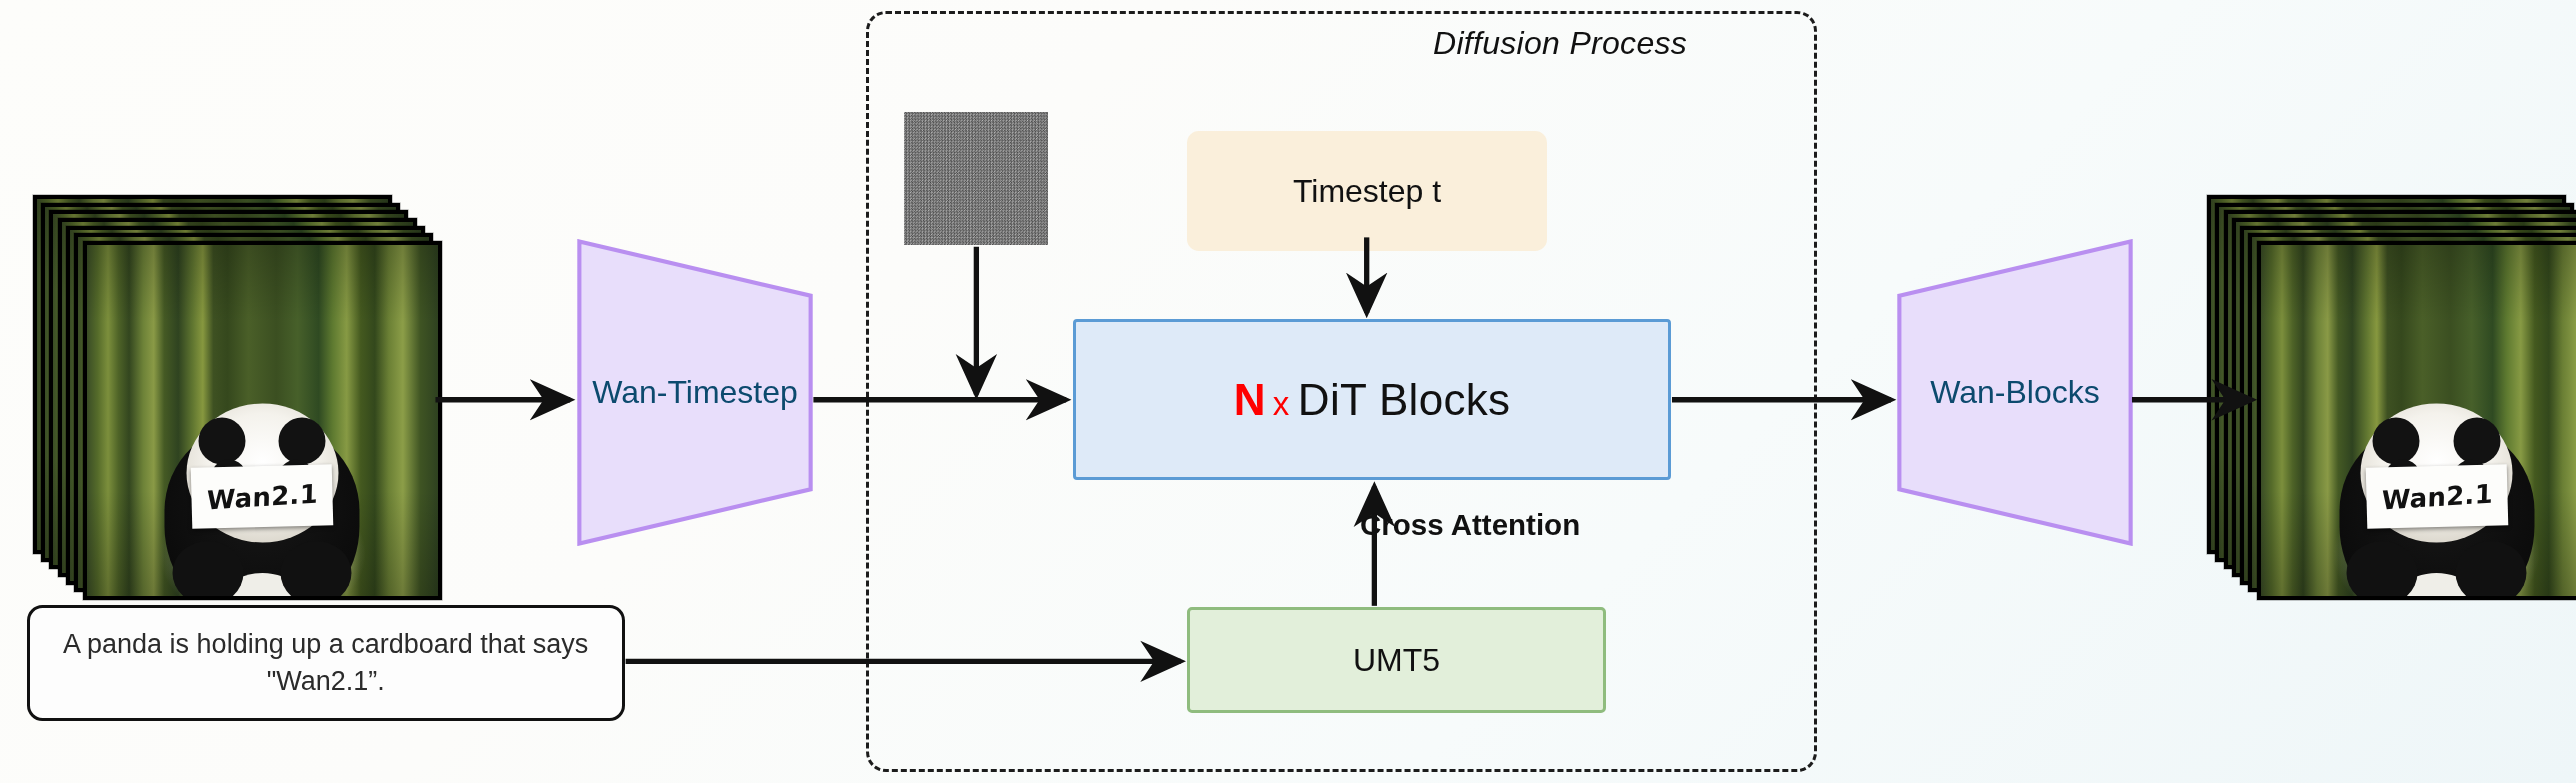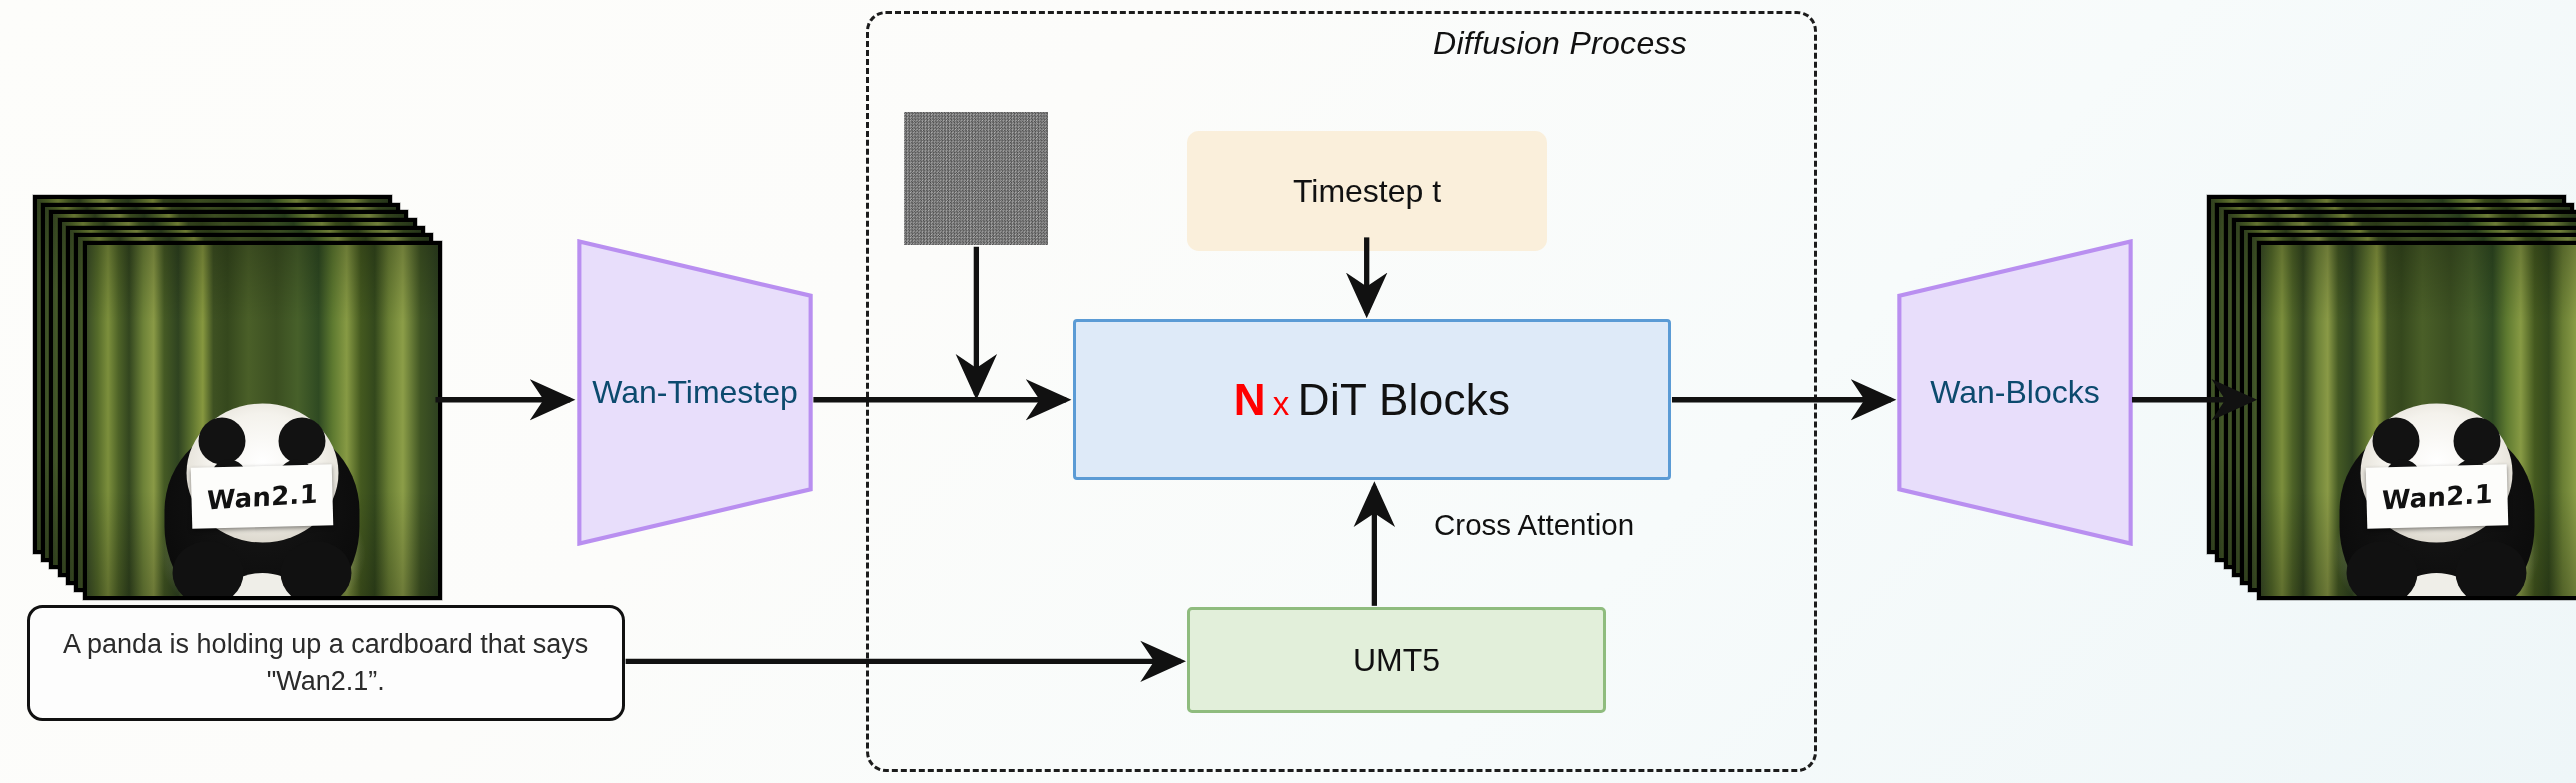--- a/index.html
+++ b/index.html
@@ -283,21 +283,21 @@
   </div>
 
   <div class="box box-umt5">
     <span>UMT5</span>
   </div>
 
   <div class="box box-prompt">
     <span>A panda is holding up a cardboard that says "Wan2.1”.</span>
   </div>
 
-  <div class="edge-label" style="left:1412px;top:508px;">Cross Attention</div>
+  <div class="edge-label" style="left:1338px;top:508px;font-weight:bold;">Cross Attention</div>
 
   <svg class="svg-layer" viewBox="0 0 4362 1326" width="2576" height="783">
     <defs>
       <marker id="ah" markerWidth="9" markerHeight="9" refX="7.6" refY="4.5" orient="auto" markerUnits="strokeWidth">
         <path d="M0,0.6 L8.6,4.5 L0,8.4 L2.6,4.5 Z" fill="#111"></path>
       </marker>
     </defs>
 
     <line x1="700" y1="677" x2="928" y2="677" stroke="#111" stroke-width="9" marker-end="url(#ah)"></line>
 

